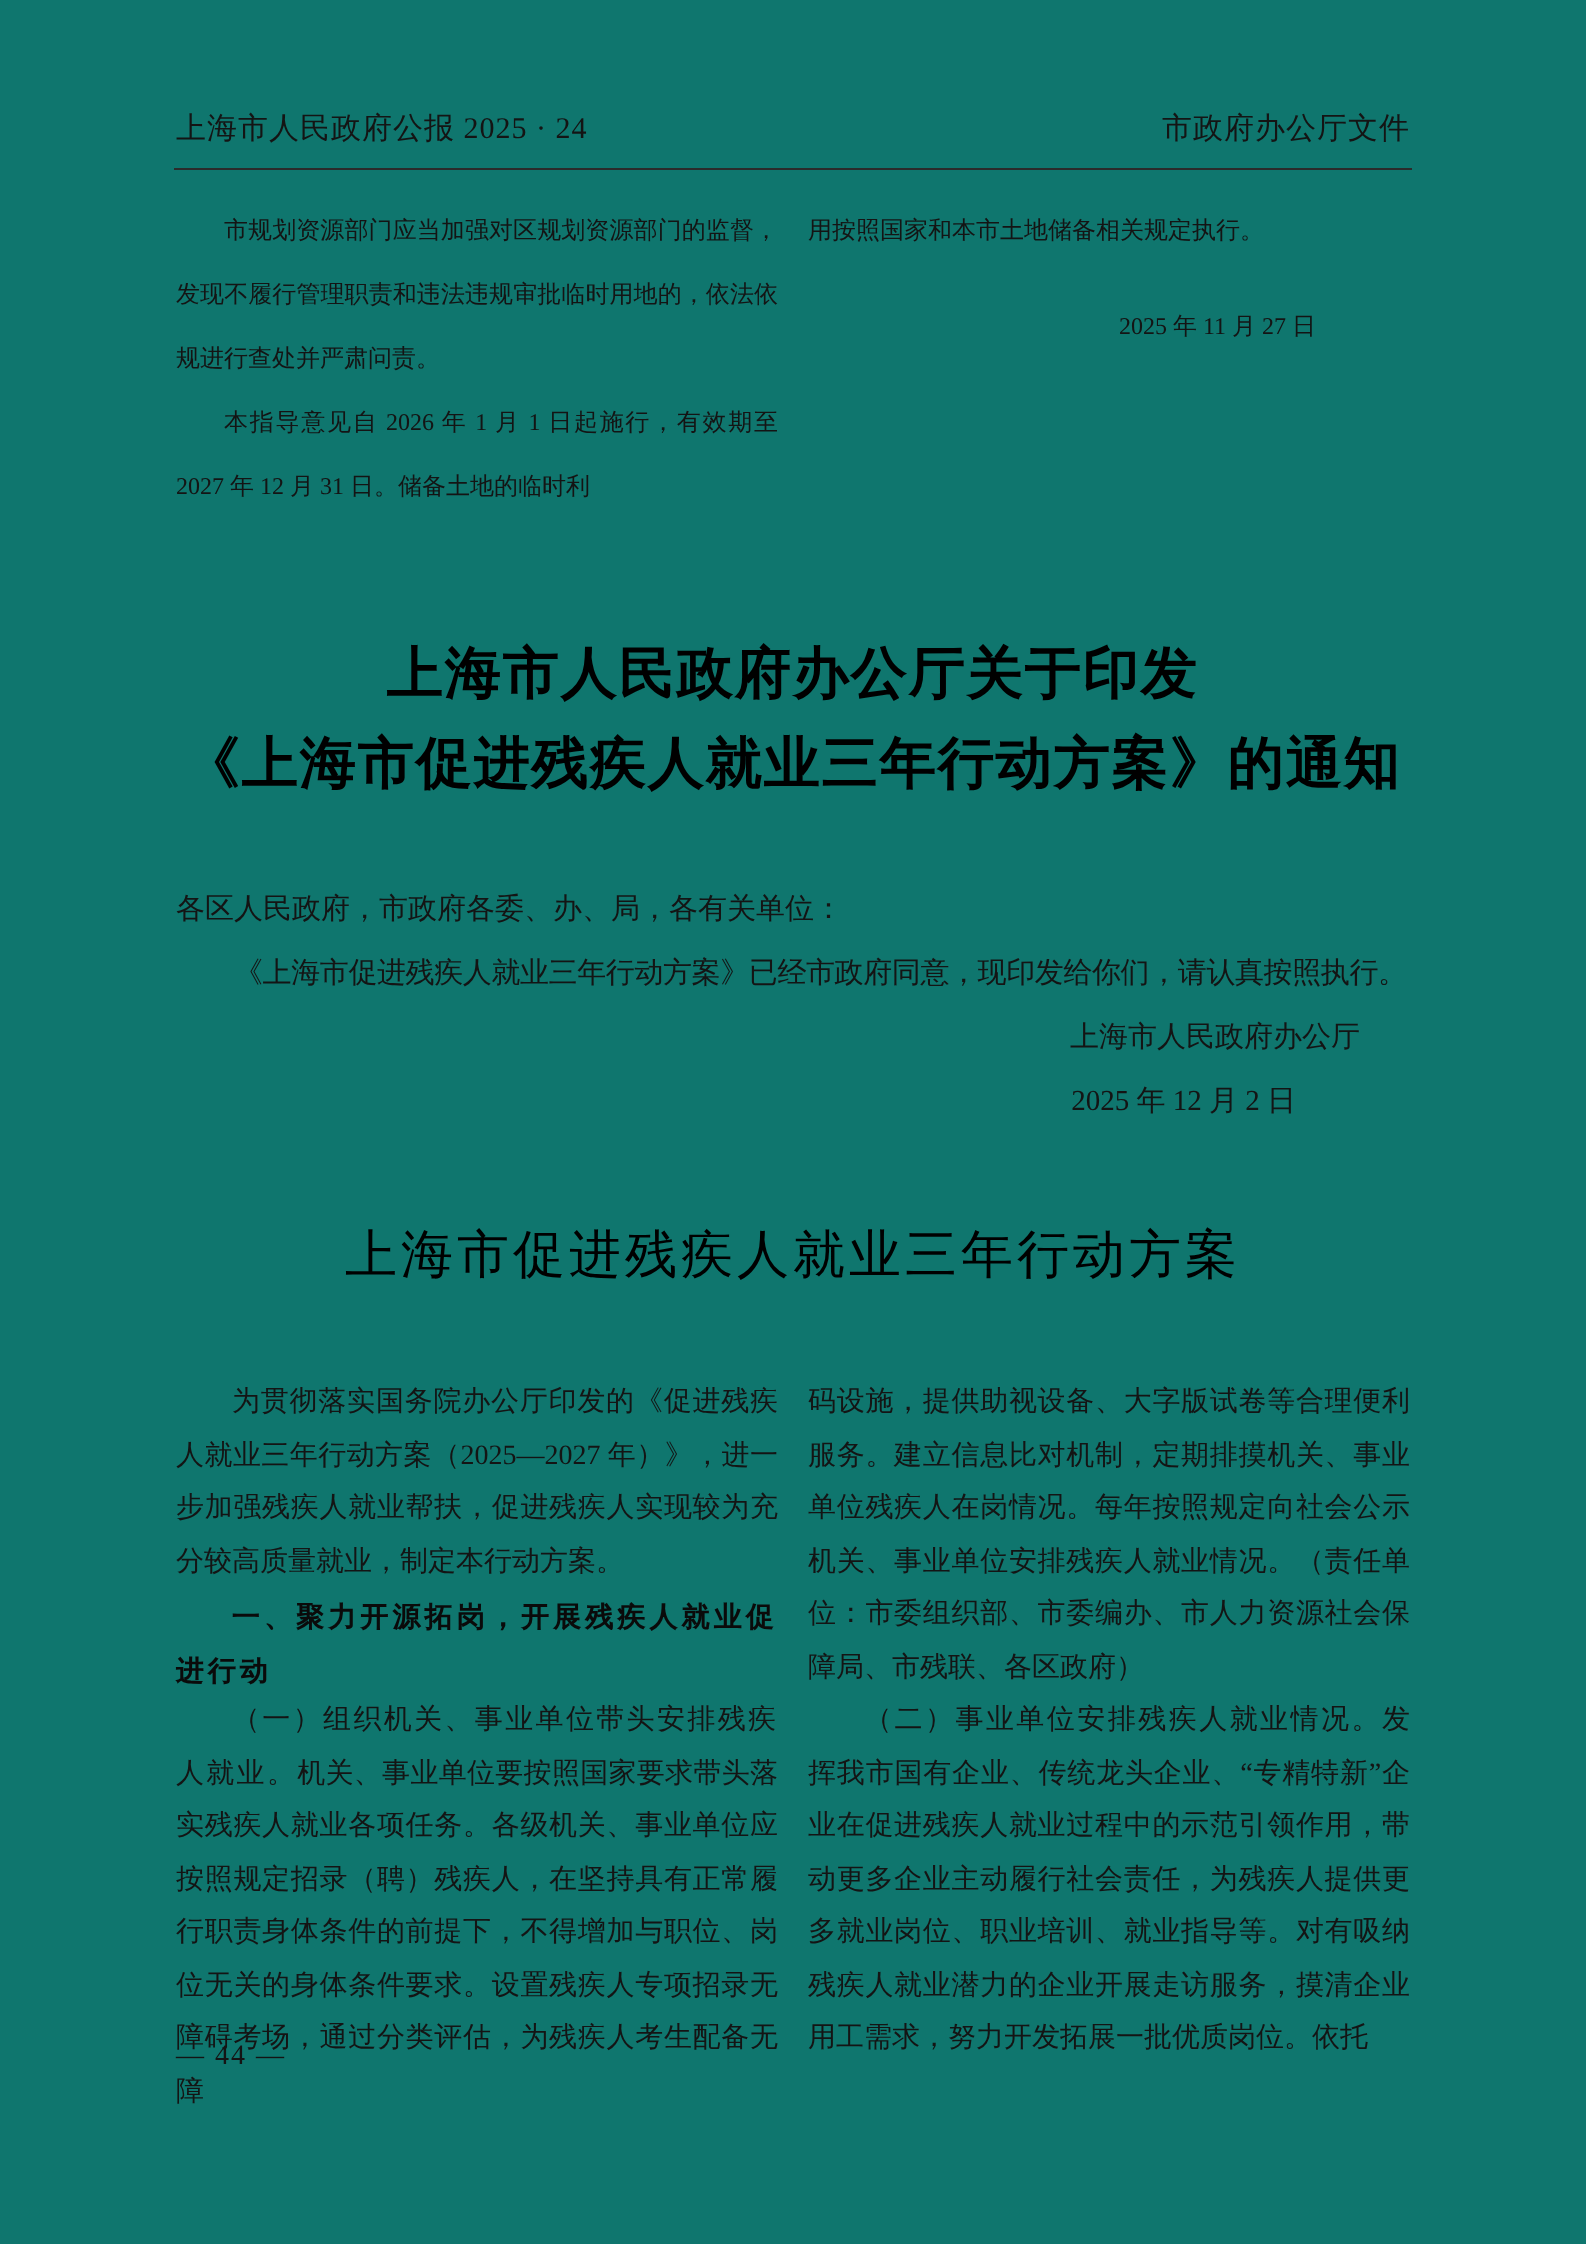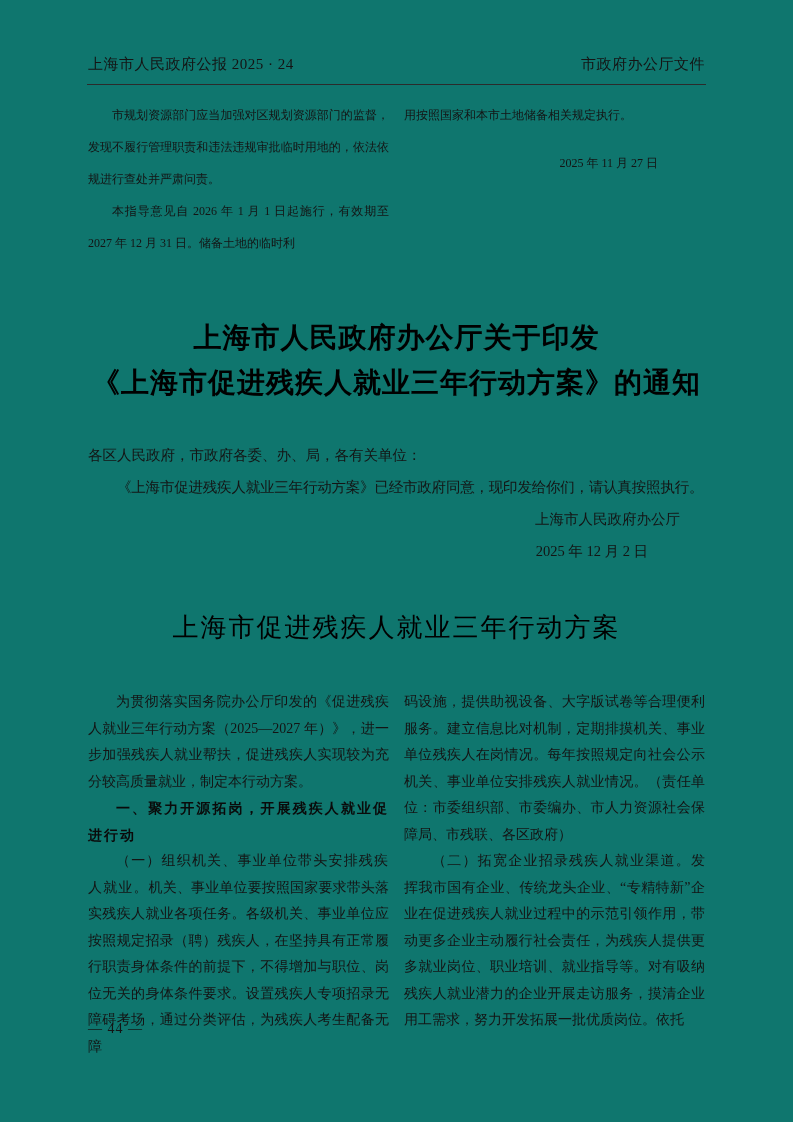--- a/index.html
+++ b/index.html
@@ -95,19 +95,19 @@
   <h2 class="plan-title">上海市促进残疾人就业三年行动方案</h2>
 
   <section class="two-col secB">
     <div class="col">
       <p class="indent">为贯彻落实国务院办公厅印发的《促进残疾人就业三年行动方案（2025—2027 年）》，进一步加强残疾人就业帮扶，促进残疾人实现较为充分较高质量就业，制定本行动方案。</p>
       <p class="indent plan-heading">一、聚力开源拓岗，开展残疾人就业促进行动</p>
       <p class="indent"><span class="lead">（一）组织机关、事业单位带头安排残疾人就业。</span><span>机关、事业单位要按照国家要求带头落实残疾人就业各项任务。各级机关、事业单位应按照规定招录（聘）残疾人，在坚持具有正常履行职责身体条件的前提下，不得增加与职位、岗位无关的身体条件要求。设置残疾人专项招录无障碍考场，通过分类评估，为残疾人考生配备无障</span></p>
     </div>
     <div class="col">
       <p>码设施，提供助视设备、大字版试卷等合理便利服务。建立信息比对机制，定期排摸机关、事业单位残疾人在岗情况。每年按照规定向社会公示机关、事业单位安排残疾人就业情况。（责任单位：市委组织部、市委编办、市人力资源社会保障局、市残联、各区政府）</p>
-      <p class="indent"><span class="lead">（二）拓宽企业招录残疾人就业渠道。</span><span>发挥我市国有企业、传统龙头企业、“专精特新”企业在促进残疾人就业过程中的示范引领作用，带动更多企业主动履行社会责任，为残疾人提供更多就业岗位、职业培训、就业指导等。对有吸纳残疾人就业潜力的企业开展走访服务，摸清企业用工需求，努力开发拓展一批优质岗位。依托</span></p>
+      <p class="indent"><span class="lead">（二）事业单位安排残疾人就业情况。</span><span>发挥我市国有企业、传统龙头企业、“专精特新”企业在促进残疾人就业过程中的示范引领作用，带动更多企业主动履行社会责任，为残疾人提供更多就业岗位、职业培训、就业指导等。对有吸纳残疾人就业潜力的企业开展走访服务，摸清企业用工需求，努力开发拓展一批优质岗位。依托</span></p>
     </div>
   </section>
 
   <div class="page-num">— 44 —</div>
 
 </div>
 
 </body></html>

